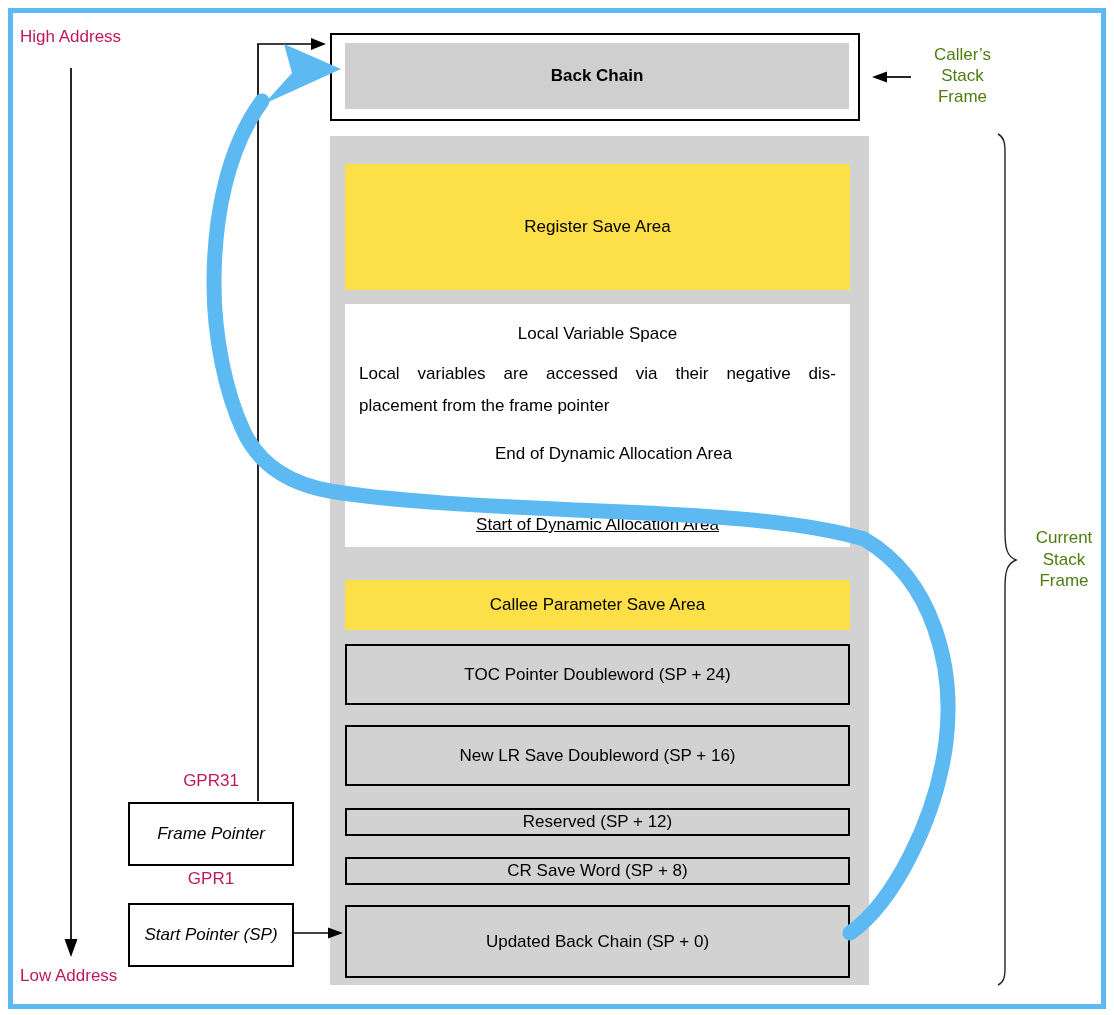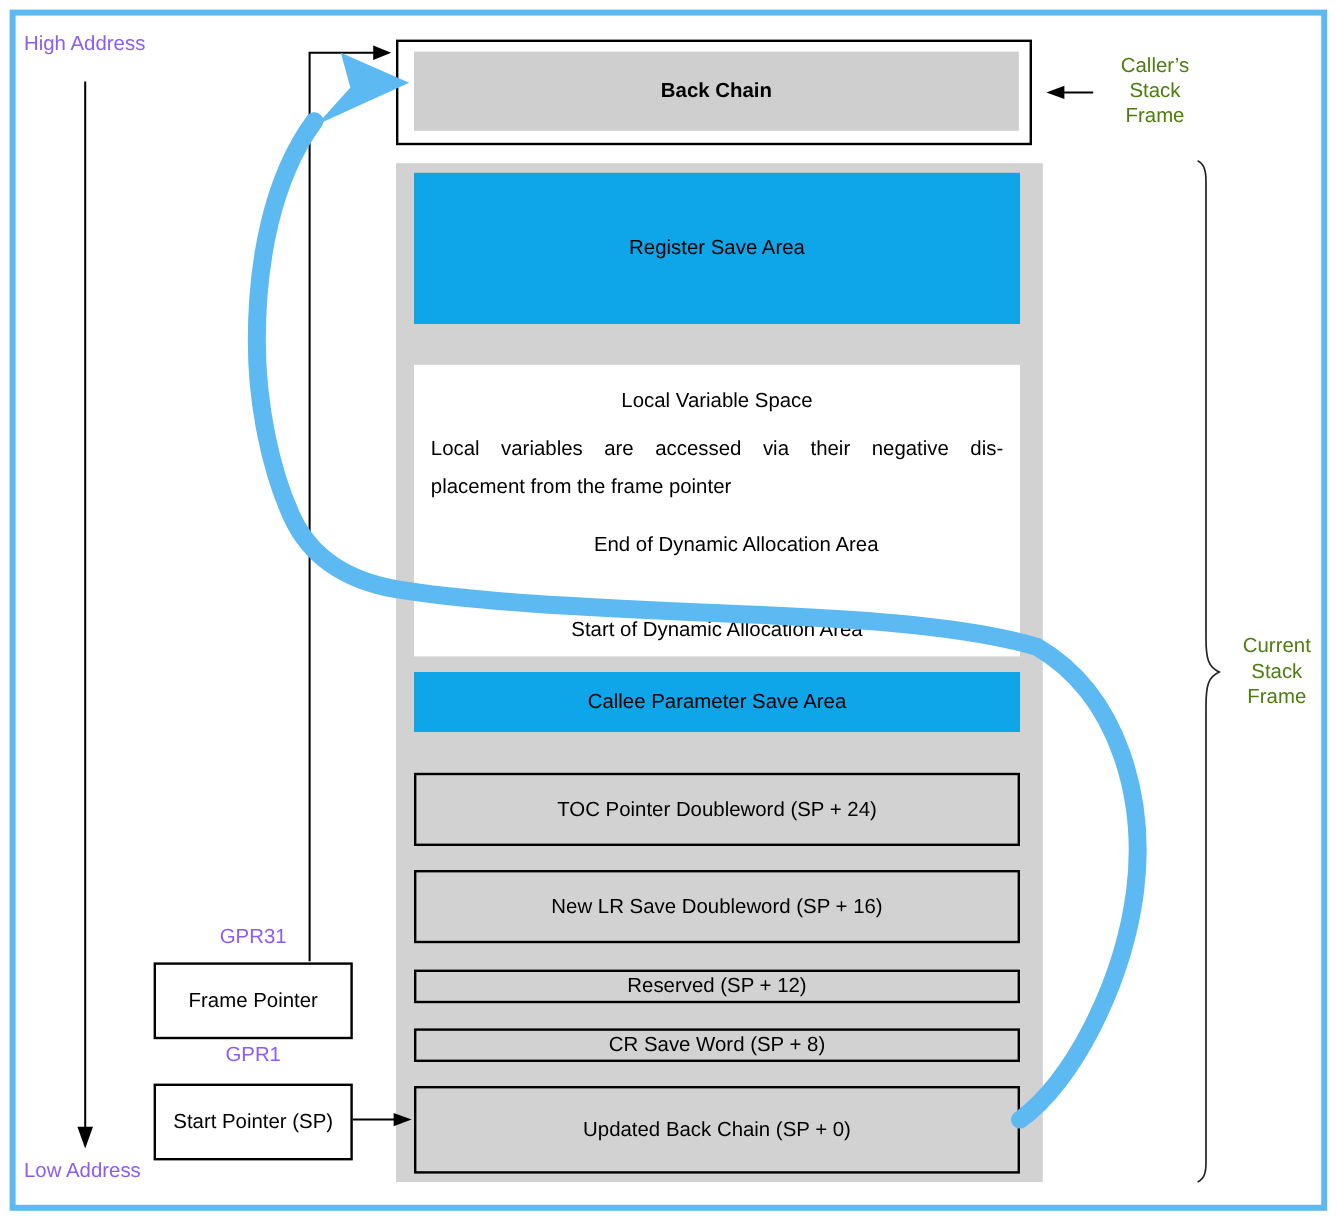--- a/index.html
+++ b/index.html
@@ -20,21 +20,21 @@
     overflow:hidden;
   }
   .outer-border{
     position:absolute;
     left:8px;top:8px;right:8px;bottom:6px;
     border:5px solid var(--accent-blue);
   }
   .lbl{
     position:absolute;
     font-size:17px;
-    color:#8b5cf6;
+    color:#be185d;
     white-space:nowrap;
   }
   .center-col{
     position:absolute;
     text-align:center;
     font-size:17px;
     line-height:21px;
     color:#4d7c0f;
   }
   
@@ -58,21 +58,21 @@
     left:330px;top:136px;width:539px;height:849px;
     background:var(--frame-gray);
   }
   .row{
     position:absolute;
     left:15px;width:505px;
     display:flex;align-items:center;justify-content:center;
     font-size:17px;
     text-align:center;
   }
-  .row.white{background:#0ea5e9;}
+  .row.white{background:#fde047;margin-top:20px;}
   .row.bordered{background:var(--frame-gray);border:2px solid var(--line-black);}
   .local-box{
     position:absolute;
     left:15px;width:505px;
     background:#ffffff;
     font-size:17px;
   }
   .local-title{
     text-align:center;
     padding-top:20px;
@@ -82,29 +82,30 @@
     line-height:32px;
   }
   .just-line{text-align:justify;text-align-last:justify;}
   .dyn-box{
     position:absolute;
     left:15px;width:505px;
     background:#ffffff;
     font-size:17px;
   }
   .dyn-end{position:absolute;left:0;right:0;top:20px;text-align:center;padding-left:32px;}
-  .dyn-start{position:absolute;left:0;right:0;bottom:12px;text-align:center;}
+  .dyn-start{position:absolute;left:0;right:0;bottom:12px;text-align:center;text-decoration:underline;}
   
   .pointer-box{
     position:absolute;
     left:128px;width:166px;height:64px;
     background:#ffffff;
     border:2px solid var(--line-black);
     display:flex;align-items:center;justify-content:center;
     font-size:17px;
+    font-style:italic;
   }
   svg.overlay{
     position:absolute;left:0;top:0;
     pointer-events:none;
   }
 </style>
 </head>
 <body>
 
 <div class="canvas">

